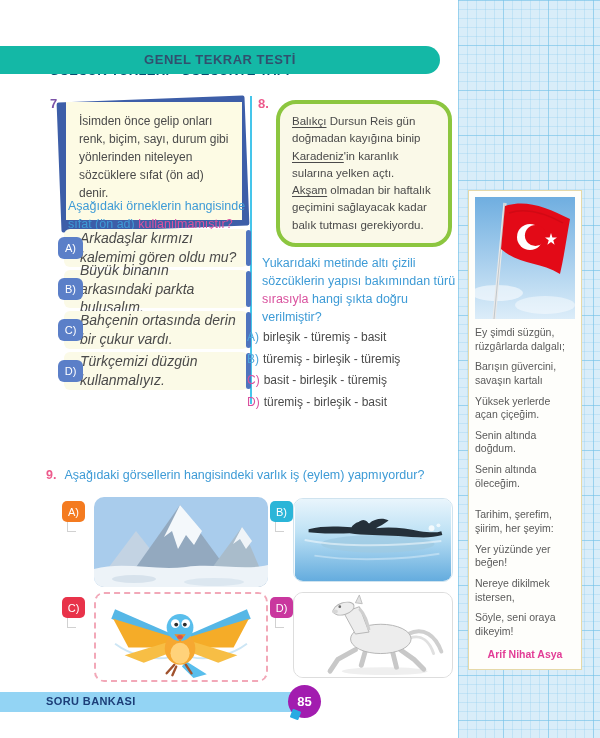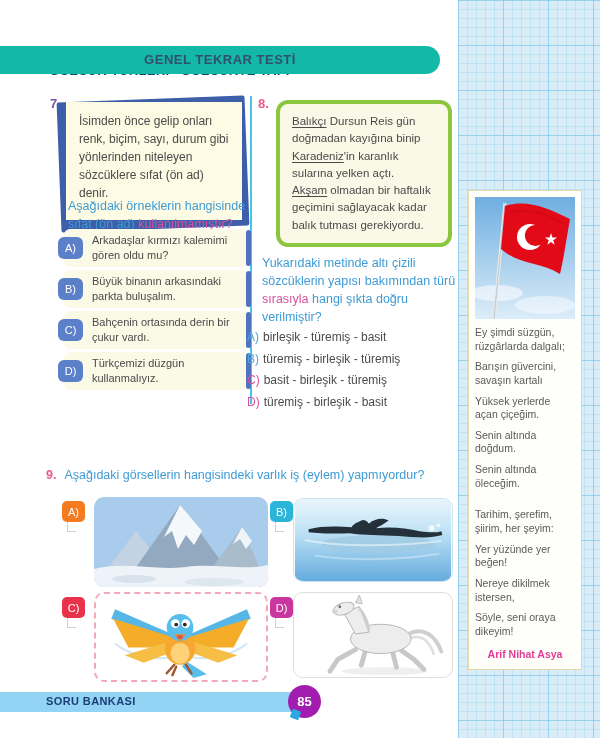--- a/index.html
+++ b/index.html
@@ -49,25 +49,25 @@
   .q8-stem { position:absolute; left:262px; top:254px; width:196px; }
   
   .opt7 { position:absolute; left:64px; width:184px; height:38px;
     background:#FBFAE7; border-radius:6px; }
   .opt7.pa { top:229px; } .opt7.pb { top:270px; } .opt7.pc { top:311px; } .opt7.pd { top:352px; }
   .opt7-accent { position:absolute; right:-3px; top:1px; bottom:1px; width:5px;
     background:#4F74BE; border-radius:4px; }
   .opt7-badge { position:absolute; left:-6px; top:50%; transform:translateY(-50%);
     width:25px; height:22px; background:#5B7FC8; color:#fff; border-radius:6px;
     font-size:11px; display:flex; align-items:center; justify-content:center; }
-  .opt7-text { margin-left:24px; height:100%; display:flex; align-items:center;
-    padding:2px 8px 2px 4px; font-size:11px; color:#4a4a4a; line-height:1.35; }
+  .opt7-text { margin-left:12px; height:100%; display:flex; align-items:center;
+    padding:2px 8px 2px 4px; font-size:14px; color:#4a4a4a; line-height:1.35;font-style:italic; }
   
   .q8-box { position:absolute; left:276px; top:100px; width:176px;
-    background:#FAF9E8; border:4px solid #8CC63F; border-radius:12px;
+    background:#FAF9E8; border:4px solid #8CC63F; border-radius:20px;
     padding:9px 12px; font-size:11.5px; color:#4a4a4a; line-height:1.5; }
   .q8-box p { margin:0; }
   .q8-box .u { text-decoration:underline; text-underline-offset:2px; }
   
   .q8-options { position:absolute; left:247px; top:330px; font-size:12px; color:#4a4a4a; }
   .q8-opt { margin-bottom:6px; line-height:1.3; }
   .q8-opt .letter { margin-right:4px; }
   
   .q9-row { position:absolute; left:46px; top:466px; width:410px; font-size:12.5px; }
   .q9-row .num { color:#ED5A8C; font-weight:bold; margin-right:8px; }

